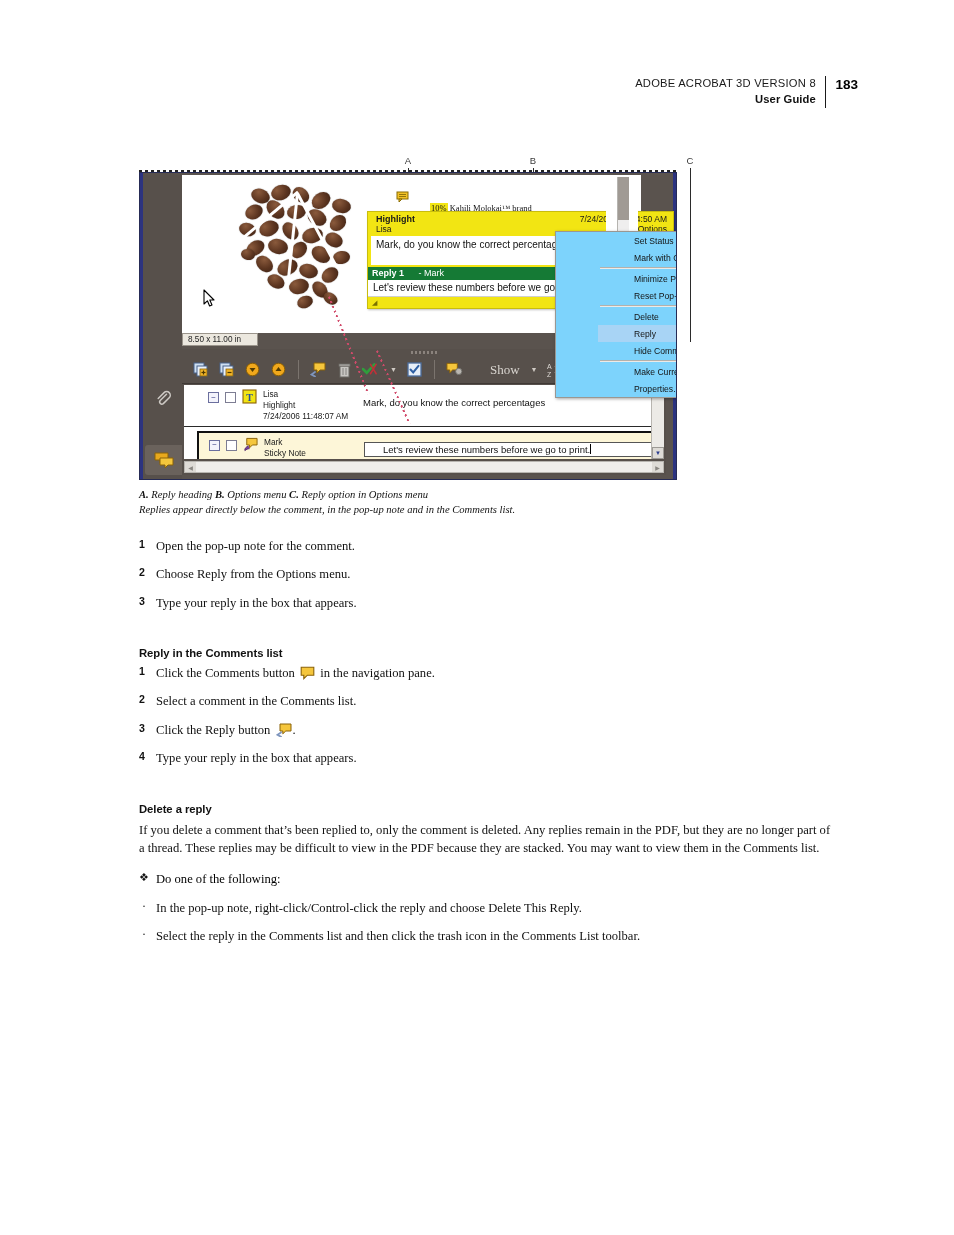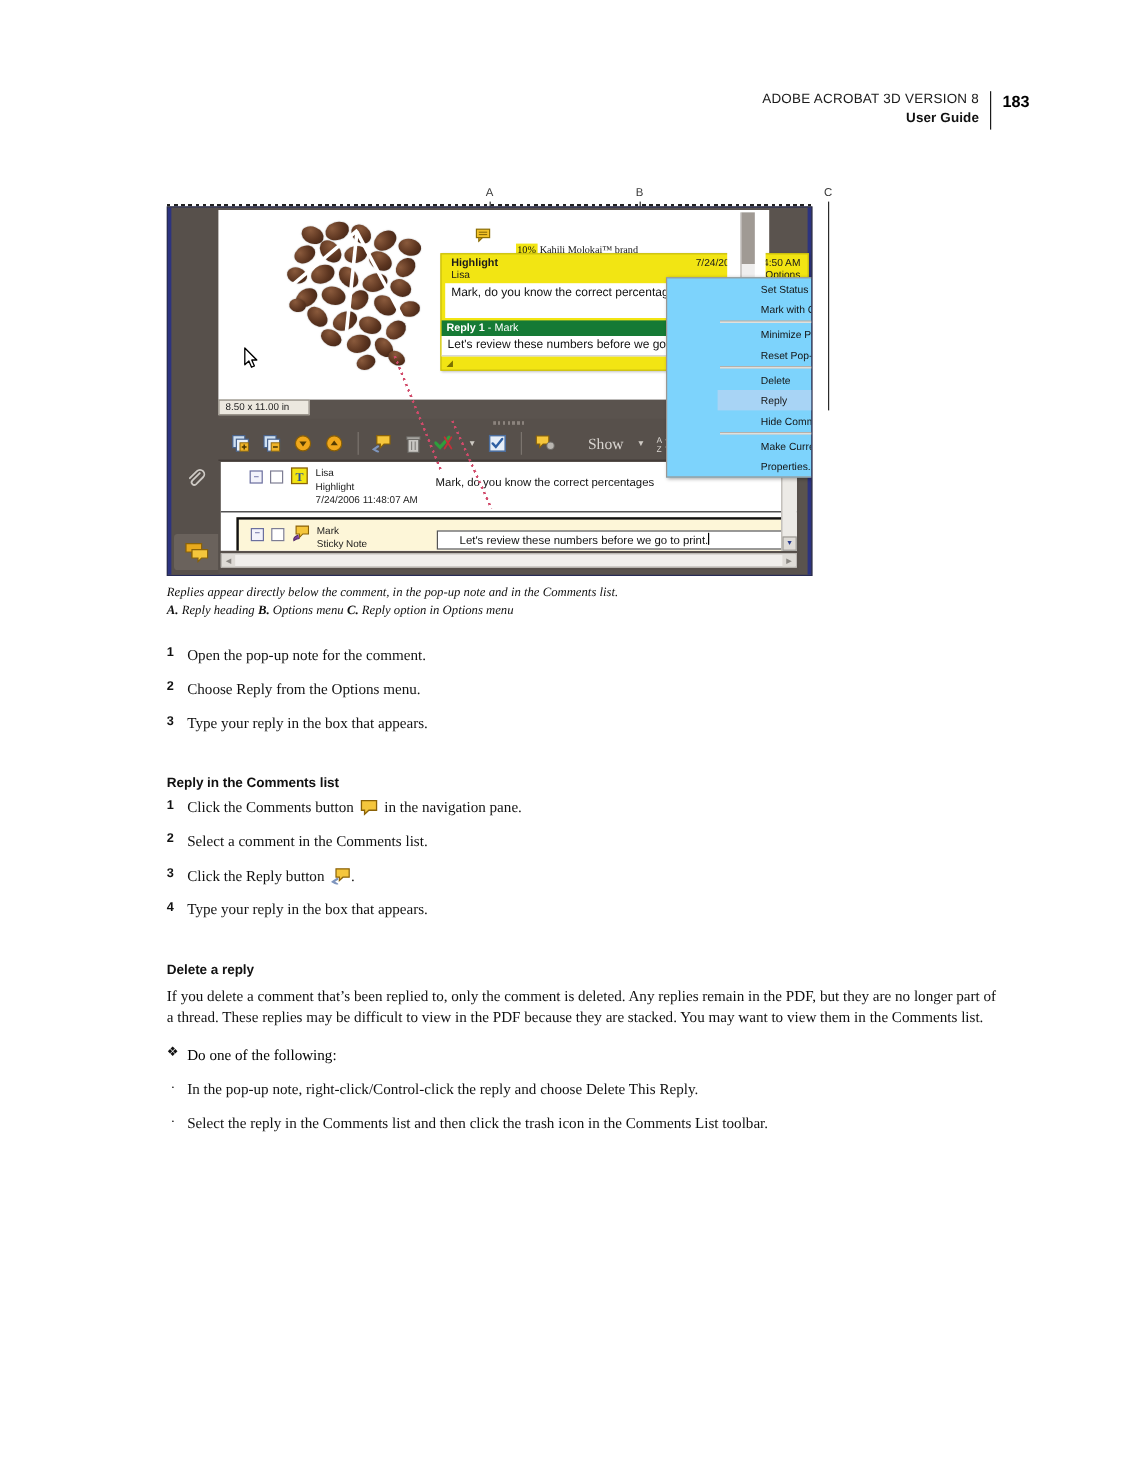--- a/index.html
+++ b/index.html
@@ -222,21 +222,21 @@
   }
   .reply-head {
     background: #157a35;
     color: #ffffff;
     display: flex; justify-content: space-between;
     font-size: 9px;
     padding: 1px 6px 2px 4px;
     margin: 2px 0 0 0;
   }
   .reply-head .rl { font-weight: bold; }
-  .reply-head .rl span.sub { font-weight: normal; }
+  .reply-head .rl span.sub { font-weight: normal; margin-left: 12px; }
   .reply-body {
     background: #ffffff;
     font-size: 10px;
     padding: 2px 5px 3px 5px;
     color: #111;
     border-bottom: 1px solid #cfcfcf;
   }
   .popup-foot { height: 11px; }
   .popup-grip {
     position: absolute;
@@ -816,22 +816,22 @@
     <svg width="13" height="19" viewBox="0 0 13 19">
       <path d="M1 1 L1 15 L4.4 11.8 L6.6 17 L9 16 L6.8 11 L11 11 z" fill="#ffffff" stroke="#000000" stroke-width="1.1" stroke-linejoin="round"></path>
     </svg>
   </div>
 
   <div class="leader" style="left:188px; top:124px; height:105px; transform:rotate(-22deg);"></div>
   <div class="leader" style="left:236px; top:178px; height:80px; transform:rotate(-24deg);"></div>
 </div>
 
 <div class="caption">
+  <div><b>A.</b><span> Reply heading  </span><b>B.</b><span> Options menu  </span><b>C.</b><span> Reply option in Options menu</span></div>
   <div>Replies appear directly below the comment, in the pop-up note and in the Comments list.</div>
-  <div><b>A.</b><span> Reply heading  </span><b>B.</b><span> Options menu  </span><b>C.</b><span> Reply option in Options menu</span></div>
 </div>
 
 <div class="content">
 
   <ol class="steps">
     <li>
       <span class="num">1</span>
       <span>Open the pop-up note for the comment.</span>
     </li>
     <li>

